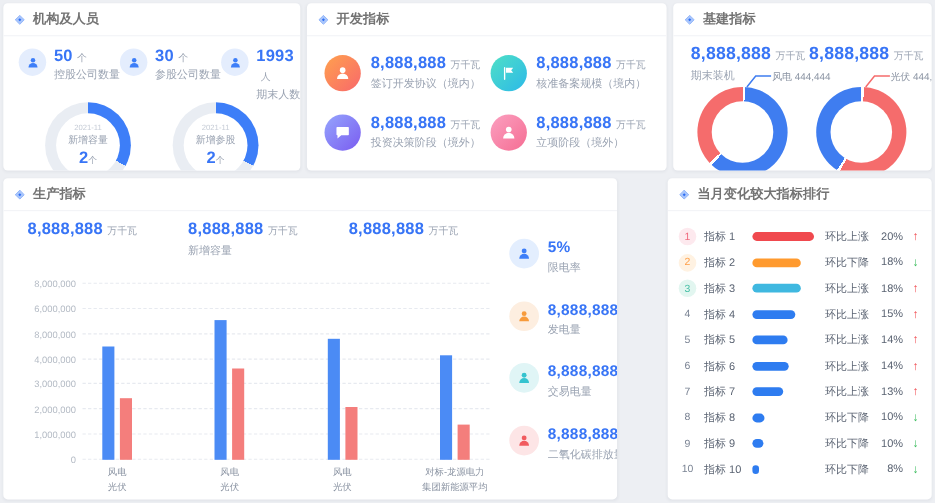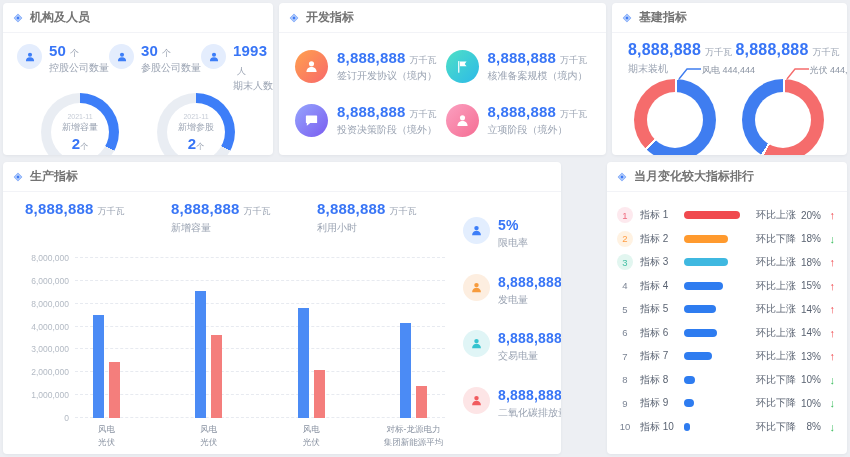--- a/index.html
+++ b/index.html
@@ -74,21 +74,21 @@
   .side-item .lbl { margin-top: 2px; }
 
   
   .card-rank { flex: 1; margin-left: 40px; }
   .rank-list { flex: 1; display: flex; flex-direction: column; justify-content: space-evenly; padding: 8px 12px 12px 10px; }
   .rank-row { display: flex; align-items: center; font-size: 10px; }
   .badge { width: 16px; height: 16px; border-radius: 50%; display: flex; align-items: center; justify-content: center; font-size: 9.5px; color: #7b8494; flex: none; }
   .rank-label { width: 42px; margin-left: 7px; color: #5a6372; flex: none; }
   .track { flex: 1; margin: 0 10px 0 2px; }
   .bar-h { height: 8px; border-radius: 4px; }
-  .change { width: 46px; color: #5a6372; flex: none; text-align: right; }
+  .change { width: 46px; color: #5a6372; flex: none; }
   .pct { width: 25px; text-align: right; color: #5a6372; flex: none; }
   .arrow { width: 14px; text-align: right; font-weight: 700; font-size: 11px; }
   .arrow.up { color: #f0494e; } .arrow.down { color: #3cbd5e; }
 </style>
 </head>
 <body>
 
 <div class="page">
   <div class="row top">
 
@@ -256,21 +256,20 @@
           <div class="prod-stats" id="prod-stats">
   <div class="prod-stat">
     <div><span class="val">8,888,888</span><span class="unit">万千瓦</span></div>
   </div>
   <div class="prod-stat">
     <div><span class="val">8,888,888</span><span class="unit">万千瓦</span></div>
     <div class="lbl">新增容量</div>
   </div>
   <div class="prod-stat">
     <div><span class="val">8,888,888</span><span class="unit">万千瓦</span></div>
-    <div class="lbl">利用小时</div>
   </div>
             </div>
           <div class="chart-area" id="bar-chart">
               <div class="gridline" style="bottom:calc(34px + (100% - 36px) * 0)"></div>
               <div class="ylab" style="bottom:calc(34px + (100% - 36px) * 0); transform:translateY(50%)">0</div>
               <div class="gridline" style="bottom:calc(34px + (100% - 36px) * 0.14285714285714285)"></div>
               <div class="ylab" style="bottom:calc(34px + (100% - 36px) * 0.14285714285714285); transform:translateY(50%)">1,000,000</div>
               <div class="gridline" style="bottom:calc(34px + (100% - 36px) * 0.2857142857142857)"></div>
               <div class="ylab" style="bottom:calc(34px + (100% - 36px) * 0.2857142857142857); transform:translateY(50%)">2,000,000</div>
               <div class="gridline" style="bottom:calc(34px + (100% - 36px) * 0.42857142857142855)"></div>

